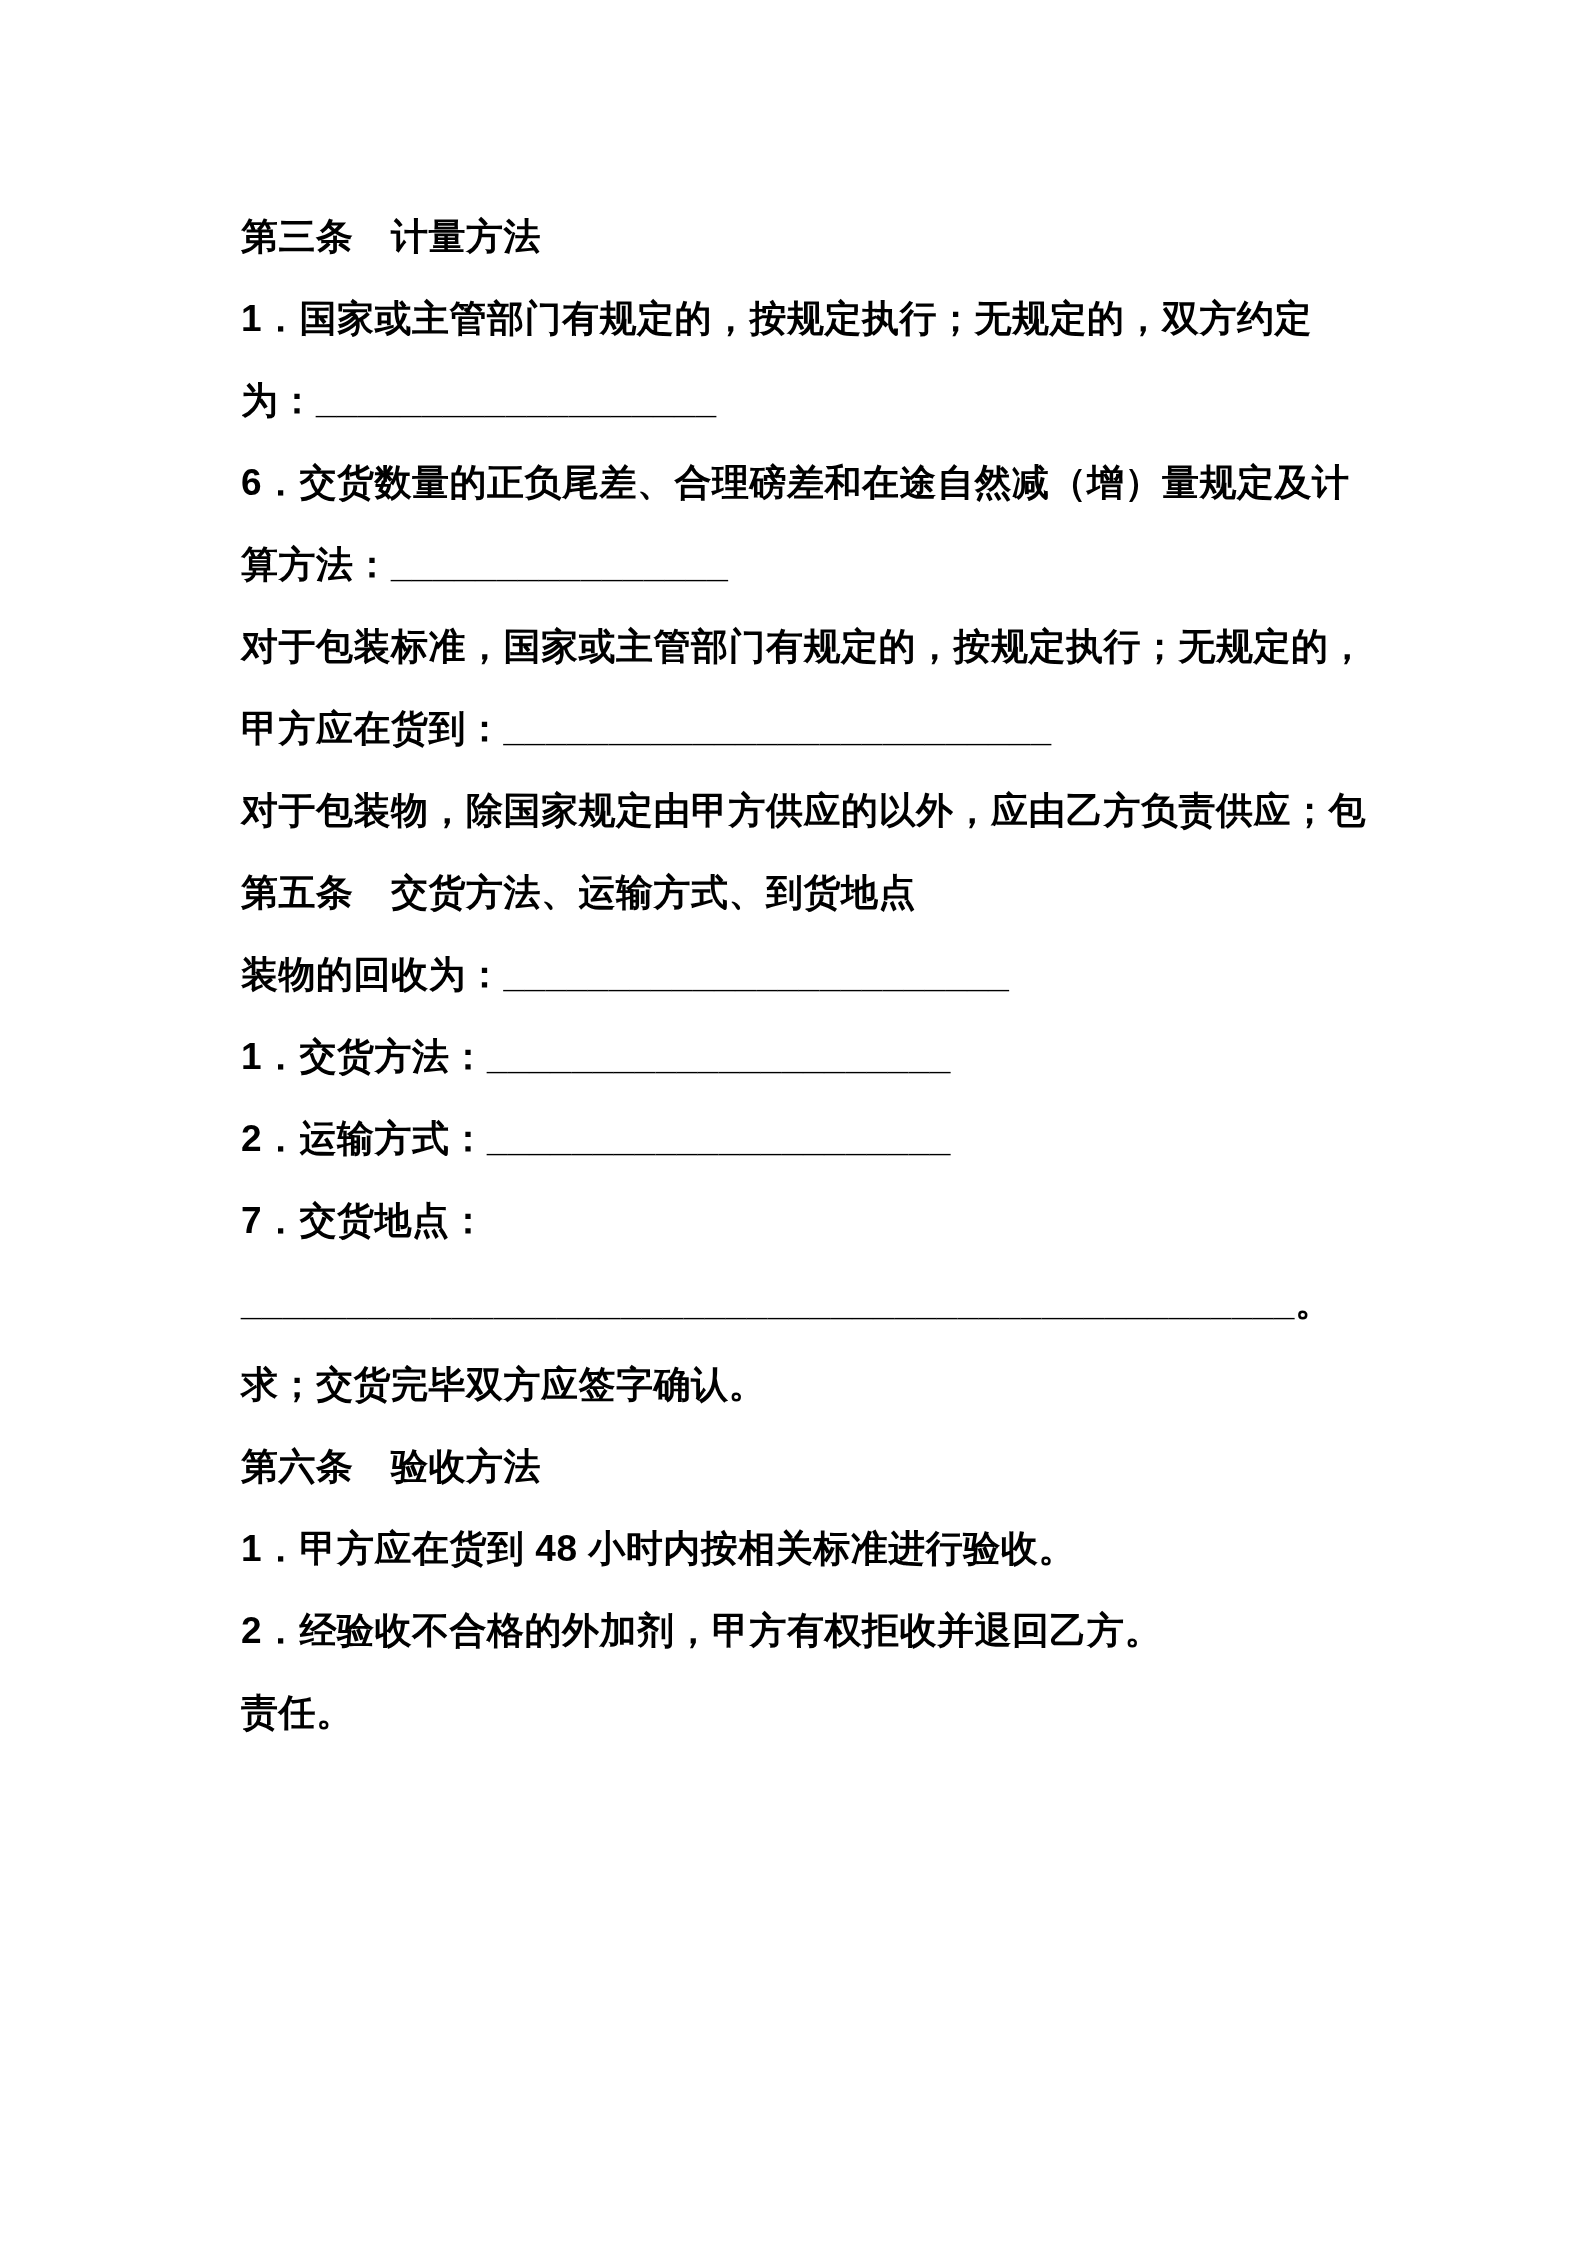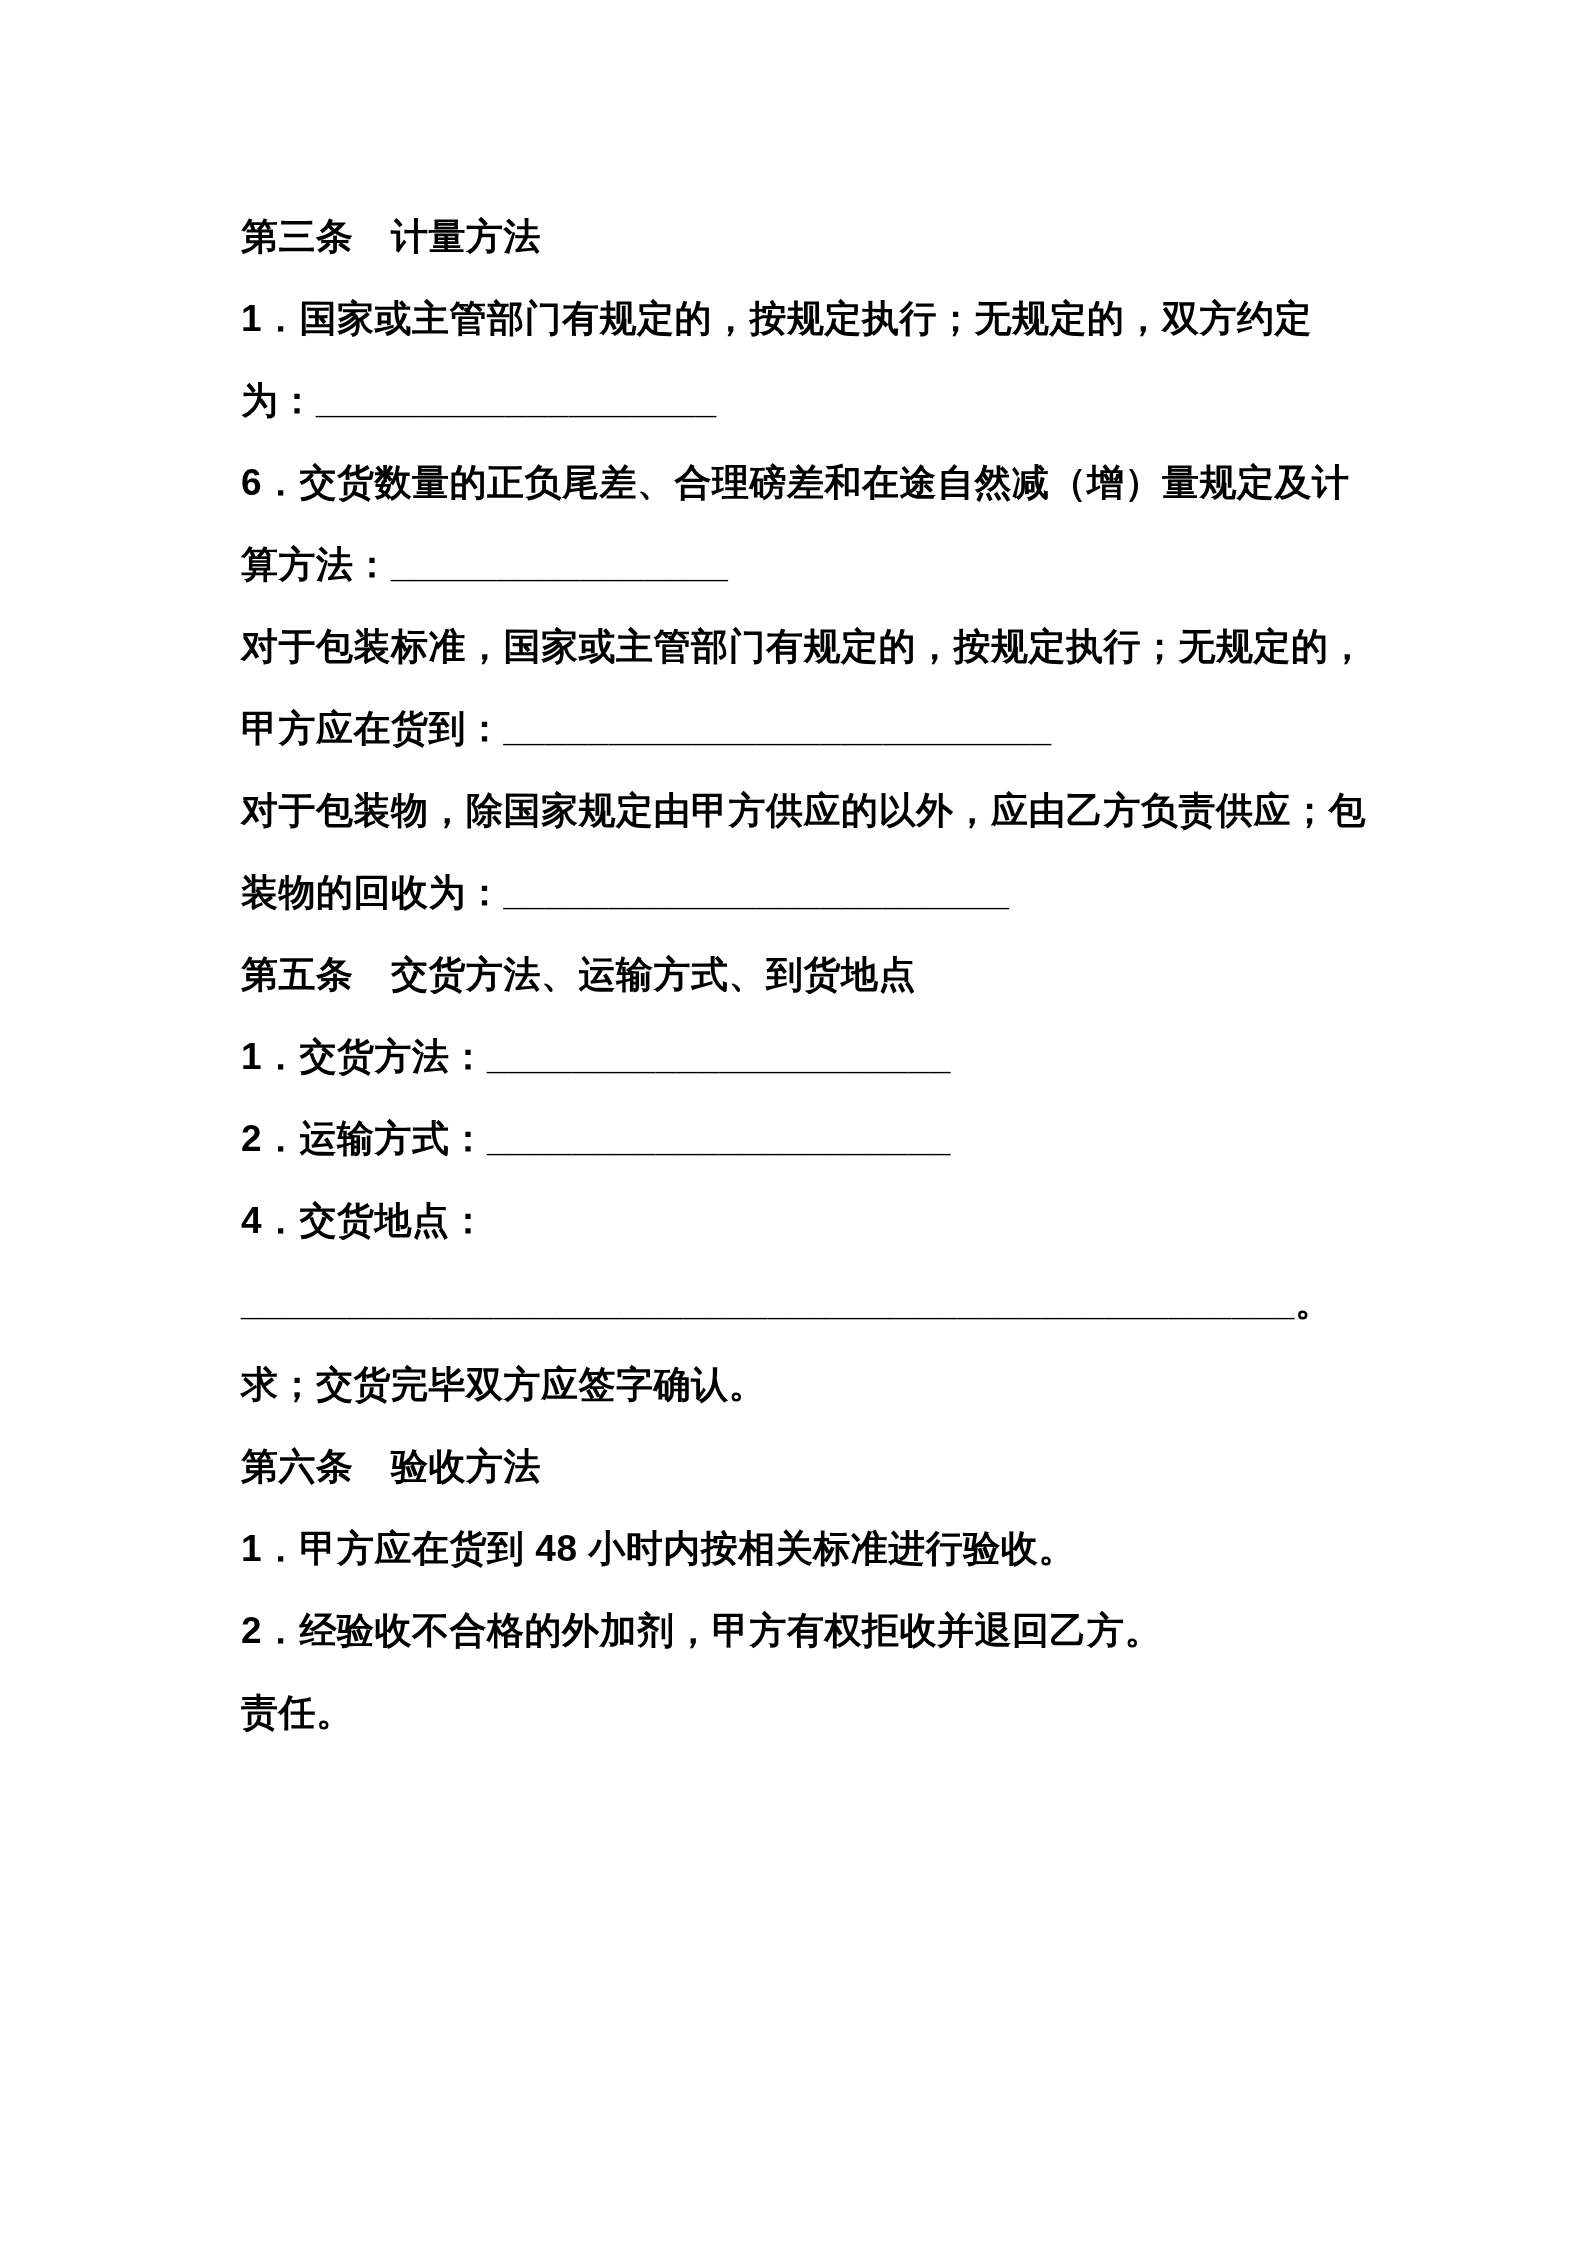--- a/index.html
+++ b/index.html
@@ -39,25 +39,25 @@
 <div class="page">
   <div class="content">
     <div class="line heading">第三条　计量方法</div>
     <div class="line">1．国家或主管部门有规定的，按规定执行；无规定的，双方约定</div>
     <div class="line">为：___________________</div>
     <div class="line">6．交货数量的正负尾差、合理磅差和在途自然减（增）量规定及计</div>
     <div class="line">算方法：________________</div>
     <div class="line">对于包装标准，国家或主管部门有规定的，按规定执行；无规定的，</div>
     <div class="line">甲方应在货到：__________________________</div>
     <div class="line">对于包装物，除国家规定由甲方供应的以外，应由乙方负责供应；包</div>
+    <div class="line heading">第五条　交货方法、运输方式、到货地点</div>
     <div class="line">装物的回收为：________________________</div>
-    <div class="line heading">第五条　交货方法、运输方式、到货地点</div>
     <div class="line">1．交货方法：______________________</div>
     <div class="line">2．运输方式：______________________</div>
-    <div class="line">4．交货地点：</div>
+    <div class="line">7．交货地点：</div>
     <div class="line">__________________________________________________。</div>
     <div class="line">求；交货完毕双方应签字确认。</div>
     <div class="line heading">第六条　验收方法</div>
     <div class="line">1．甲方应在货到 48 小时内按相关标准进行验收。</div>
     <div class="line">2．经验收不合格的外加剂，甲方有权拒收并退回乙方。</div>
     <div class="line">责任。</div>
   </div>
 </div>
 
 </body></html>

